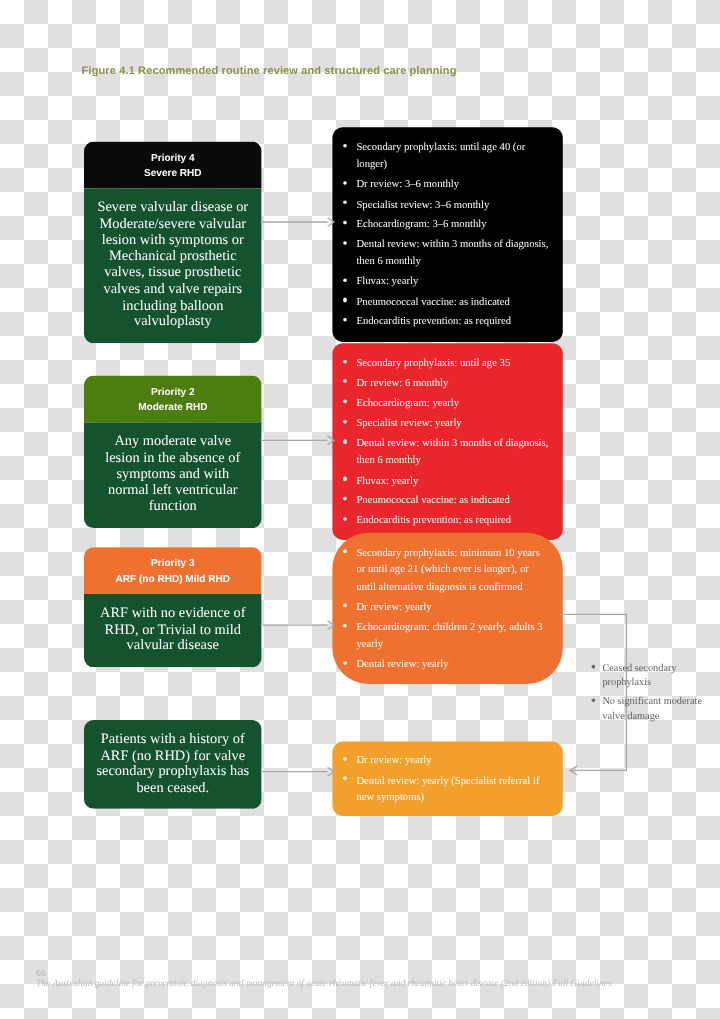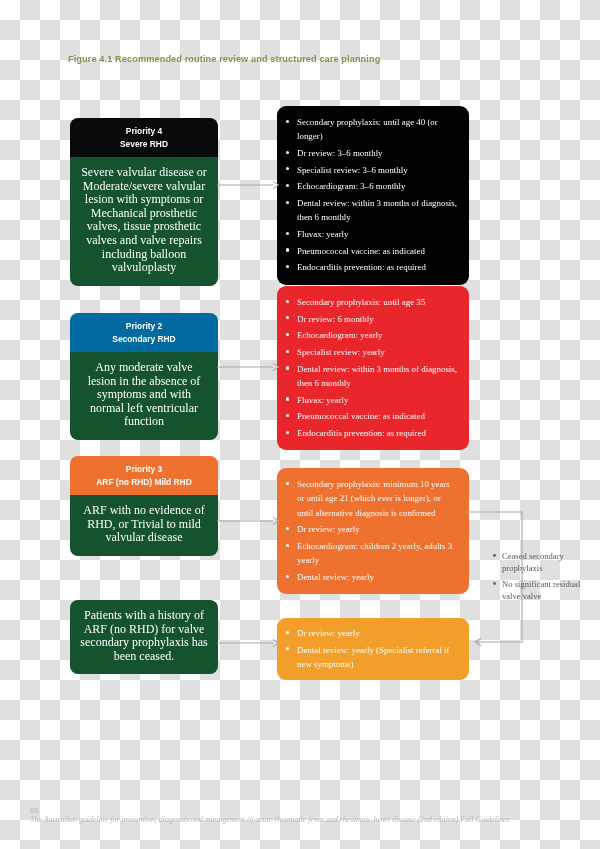--- a/index.html
+++ b/index.html
@@ -66,21 +66,21 @@
     color: #ffffff;
     text-align: center;
     font-size: 12px;
     line-height: 13.6px;
     padding: 9px 10px 11px 10px;
   }
 
   #card-p1 { top: 118px; }
   #card-p1 .prio-head { background: #0a0a0a; }
   #card-p2 { top: 313px; }
-  #card-p2 .prio-head { background: #0369a1; }
+  #card-p2 .prio-head { background: #4d7c0f; }
   #card-p3 { top: 456px; }
   #card-p3 .prio-head { background: #ef7130; }
   #card-p4 { top: 600px; }
   #card-p4 .prio-head { background: #f2a02b; }
 
   
   .act-box {
     position: absolute;
     left: 277px;
     width: 192px;
@@ -107,21 +107,21 @@
     left: 1px;
     top: 4.6px;
     width: 3.2px;
     height: 3.2px;
     border-radius: 50%;
     background: #ffffff;
   }
 
   #act-p1 { top: 106px; background: #000000; }
   #act-p2 { top: 286px; background: #e8262b; }
-  #act-p3 { top: 468px; background: #ef7130; }
+  #act-p3 { top: 444px; background: #ef7130; border-radius: 30px; }
   #act-p4 { top: 618px; background: #f2a02b; padding-top: 8px; padding-bottom: 9px; }
 
   
   .conn {
     position: absolute;
     height: 12px;
     width: 62px;
   }
   #conn-1 { left: 217px; top: 179px; }
   #conn-2 { left: 217px; top: 361px; }
@@ -220,21 +220,21 @@
   </div>
 
   <svg class="conn" id="conn-1" viewBox="0 0 62 12">
     <line x1="0" y1="6" x2="56" y2="6" stroke="#a8a8a8" stroke-width="1.1"></line>
     <path d="M56,2.4 L61.5,6 L56,9.6" fill="none" stroke="#a8a8a8" stroke-width="1.1"></path>
   </svg>
 
   <div class="prio-card" id="card-p2">
     <div class="prio-head">
       <span>Priority 2</span>
-      <span class="line2">Secondary RHD</span>
+      <span class="line2">Moderate RHD</span>
     </div>
     <div class="prio-body">Any moderate valve lesion in the absence of symptoms and with normal left ventricular function</div>
   </div>
 
   <div class="act-box" id="act-p2">
     <ul>
       <li><span class="bullet"></span><span>Secondary prophylaxis: until age 35</span></li>
       <li><span class="bullet"></span><span>Dr review: 6 monthly</span></li>
       <li><span class="bullet"></span><span>Echocardiogram: yearly</span></li>
       <li><span class="bullet"></span><span>Specialist review: yearly</span></li>
@@ -289,21 +289,21 @@
   </svg>
 
   <svg id="bracket-connector" viewBox="0 0 130 160">
     <path d="M0,18 L56,18 L56,148 L10,148" fill="none" stroke="#a8a8a8" stroke-width="1.1"></path>
     <path d="M15,144.2 L9,148 L15,151.8" fill="none" stroke="#a8a8a8" stroke-width="1.1"></path>
   </svg>
 
   <div id="outcome-note">
     <ul>
       <li><span class="bullet"></span><span>Ceased secondary prophylaxis</span></li>
-      <li><span class="bullet"></span><span>No significant residual valve valve</span></li>
+      <li><span class="bullet"></span><span>No significant moderate valve damage</span></li>
     </ul>
   </div>
 
   <div id="footer">
     <div id="footer-page-number">66</div>
     <div id="footer-citation">The Australian guideline for prevention, diagnosis and management of acute rheumatic fever and rheumatic heart disease (2nd edition) Full Guidelines</div>
   </div>
 
 </div>
 

